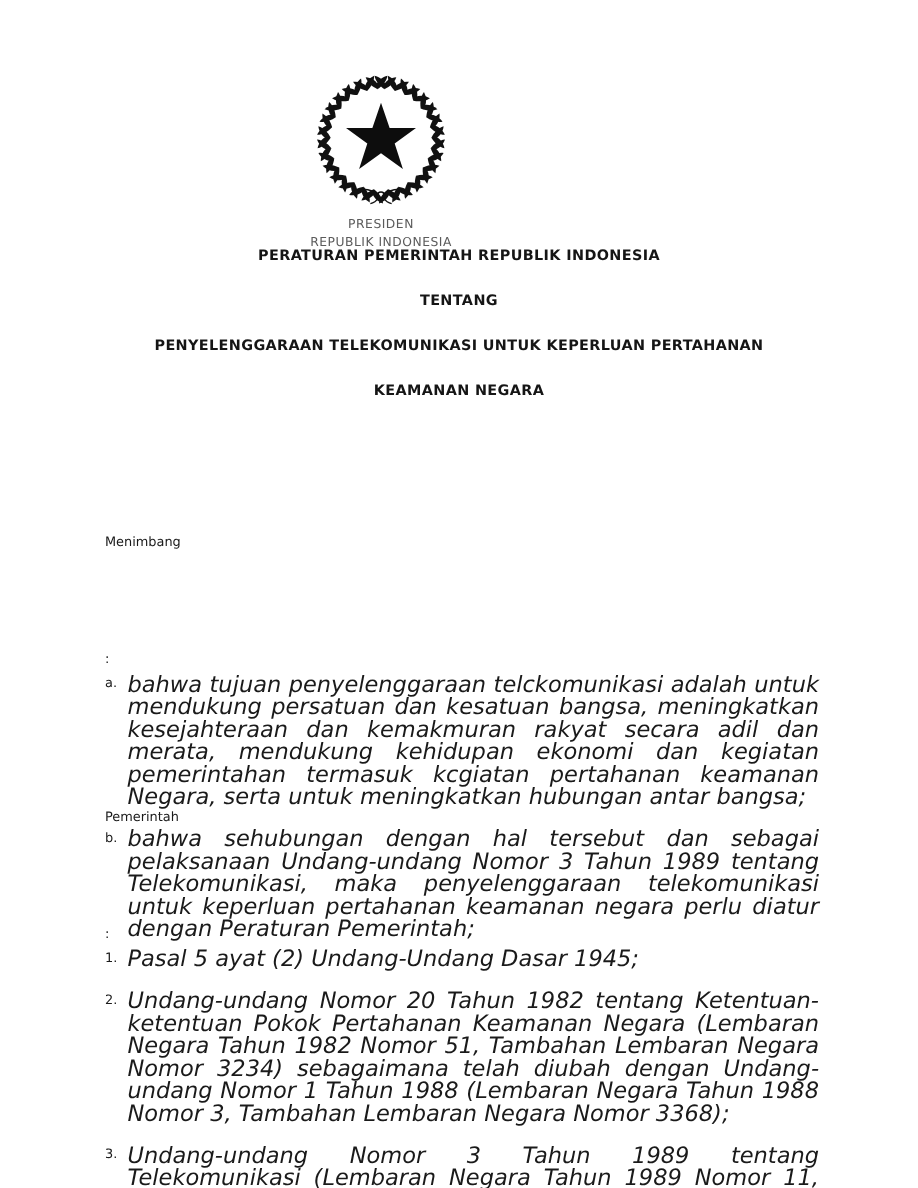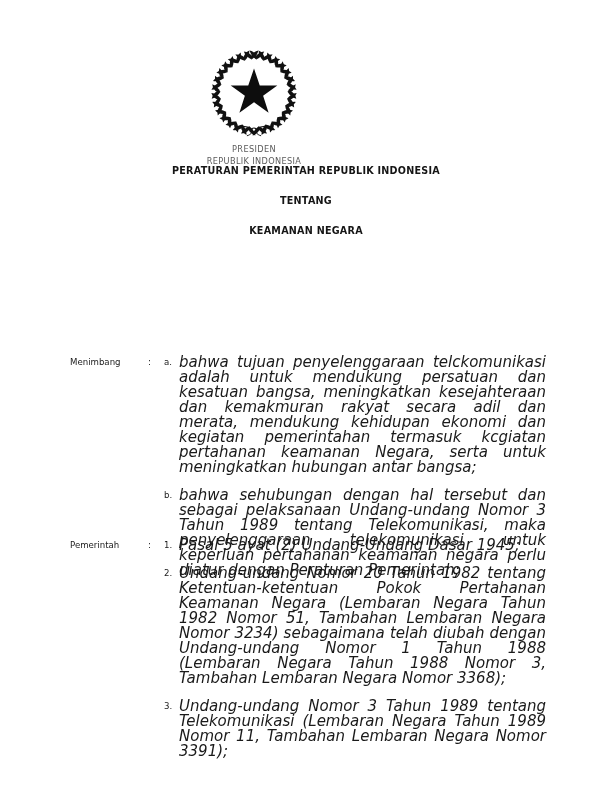--- a/index.html
+++ b/index.html
@@ -78,20 +78,21 @@
 
   
   .clause {
     position: absolute;
     left: 70px;
     width: 476px;
   }
   .clause-row {
     display: flex;
     align-items: flex-start;
+    flex-direction: column;
   }
   .clause-label {
     width: 78px;
     flex: 0 0 78px;
     font-size: 8.6px;
     line-height: 15px;
   }
   .clause-colon {
     width: 16px;
     flex: 0 0 16px;
@@ -285,20 +286,21 @@
     </span>
     <div class="emblem-caption">
       <div>PRESIDEN</div>
       <div>REPUBLIK INDONESIA</div>
     </div>
   </div>
 
   <div class="title-block">
     <div class="title-line">PERATURAN PEMERINTAH REPUBLIK INDONESIA</div>
     <div class="title-line">TENTANG</div>
+    <div class="title-line">PENYELENGGARAAN TELEKOMUNIKASI UNTUK KEPERLUAN PERTAHANAN</div>
     <div class="title-line last">KEAMANAN NEGARA</div>
   </div>
 
 
   <div class="clause" id="menimbang-clause">
     <div class="clause-row">
       <div class="clause-label">Menimbang</div>
       <div class="clause-colon">:</div>
       <div class="clause-items">
         <div class="item">

